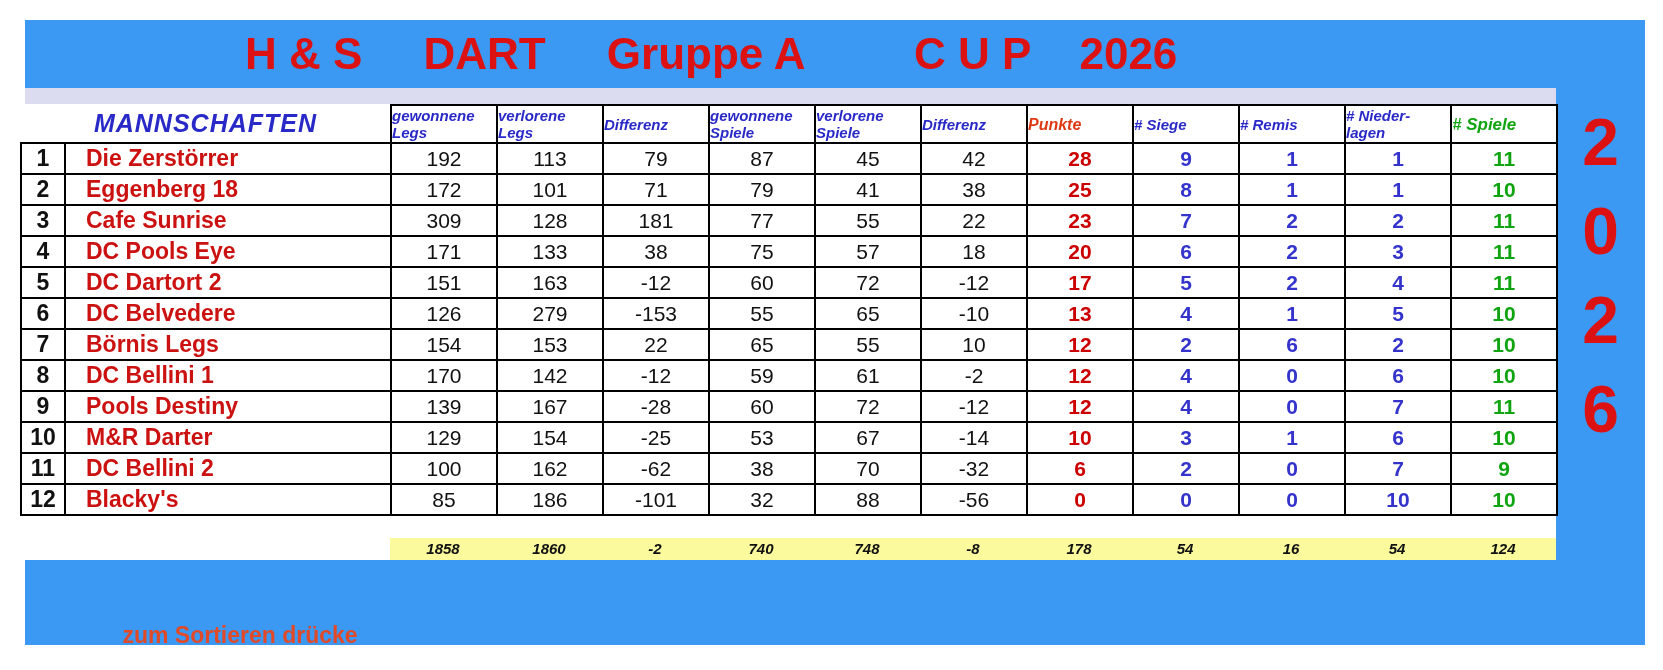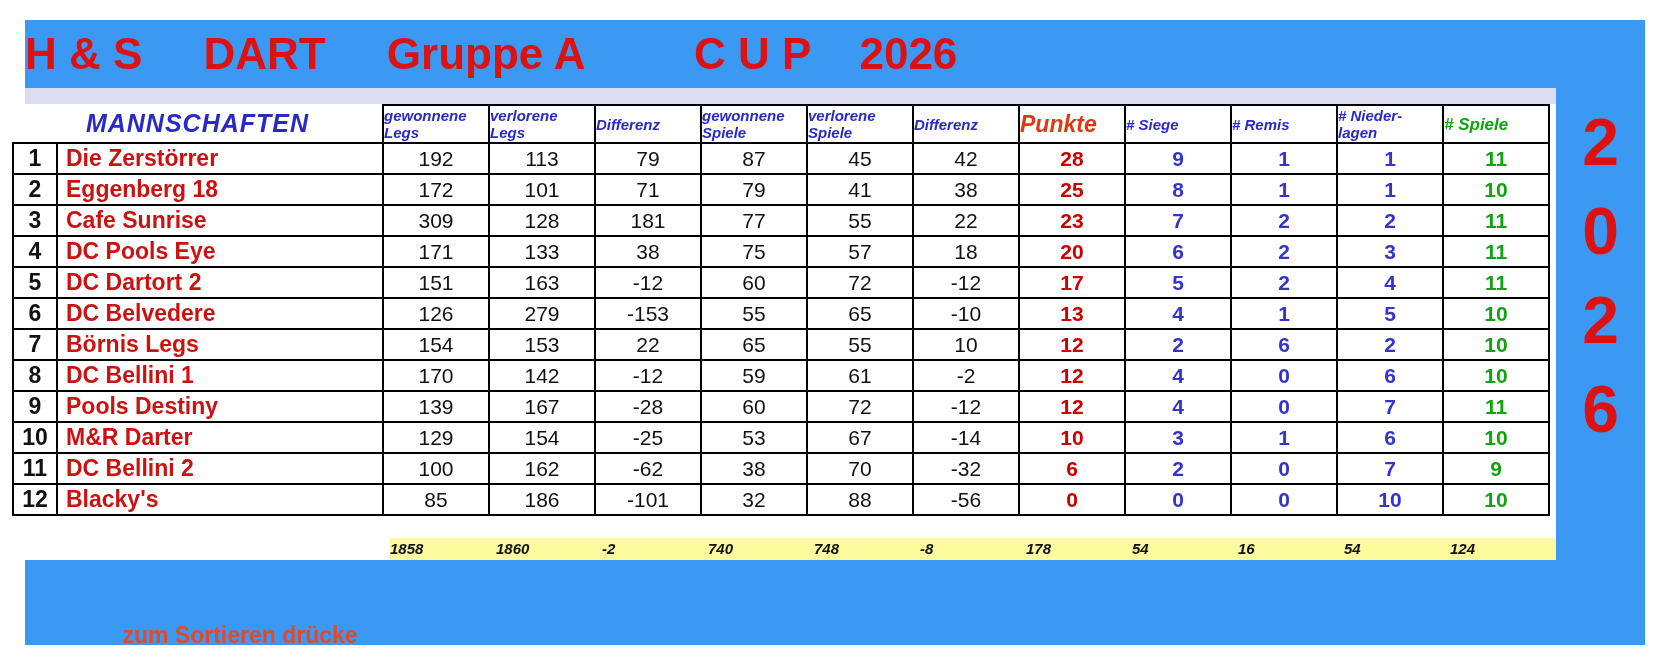--- a/index.html
+++ b/index.html
@@ -7,76 +7,76 @@
     width:1663px; height:670px; position:relative; overflow:hidden;
     background:#ffffff;
     font-family:"Liberation Sans", sans-serif;
   }
   .band-top {
     position:absolute; left:25px; top:20px; width:1620px; height:68px;
     background:var(--band-blue);
   }
   .title {
     position:absolute; left:0; top:0; width:100%; height:52px;
-    line-height:68px; white-space:pre; box-sizing:border-box; 
+    line-height:68px; white-space:pre; box-sizing:border-box; padding-left:220px;
     color:var(--title-red); font-size:44px; font-weight:bold;
   }
   .strip-lavender {
     position:absolute; left:25px; top:88px; width:1531px; height:16px;
     background:var(--lavender);
   }
   .col-right {
     position:absolute; left:1556px; top:88px; width:89px; height:557px;
     background:var(--band-blue);
   }
   .band-bottom {
     position:absolute; left:25px; top:560px; width:1531px; height:85px;
     background:var(--band-blue);
   }
   .year {
     position:absolute; left:1556px; top:98px; width:89px; text-align:center;
     color:var(--title-red); font-weight:bold; font-size:66px; line-height:89px;
   }
   table.standings {
-    position:absolute; left:12px; top:104px;
+    position:absolute; left:20px; top:104px;
     border-collapse:collapse; table-layout:fixed;
   }
   .standings th, .standings td {
     border:2px solid #000; background:#fff; overflow:hidden; padding:0;
   }
   th.teams-hdr {
     border:none; background:transparent;
     color:var(--header-blue); font-size:25px; font-style:italic; font-weight:bold;
     text-align:center; letter-spacing:1px;
   }
   th.col-hdr {
     color:var(--header-blue); font-style:italic; font-weight:bold;
     font-size:15px; line-height:17px; height:36px;
     white-space:pre-line; text-align:left; vertical-align:middle;
   }
-  th.hdr-red   { color:var(--punkte-header); font-size:23px; }
+  th.hdr-red   { color:var(--punkte-header); font-size:16px; }
   th.hdr-green { color:var(--games-green);  font-size:17px;border-radius:19px; }
   td.rank {
     font-weight:bold; font-size:23px; color:var(--text-black);
     text-align:center; height:29px;
   }
   td.team {
     font-weight:bold; font-size:23px; color:var(--team-red);
-    text-align:left; padding-left:8px;
+    text-align:left; padding-left:20px;
   }
   td.val { font-size:21px; text-align:center; color:var(--text-black); }
   td.val-points { font-weight:bold; color:var(--points-red);margin-top:48px; }
   td.val-wins   { font-weight:bold; color:var(--wins-blue); }
   td.val-games  { font-weight:bold; color:var(--games-green); }
   .totals {
     position:absolute; left:390px; top:538px; width:1166px; height:22px;
     background:var(--totals-yellow); display:flex;
   }
   .totals span {
-    width:106px; flex:0 0 106px; text-align:left; line-height:22px;
+    width:106px; flex:0 0 106px; text-align:center; line-height:22px;
     font-size:15px; font-style:italic; font-weight:bold; color:var(--text-black);
   }
   .footer {
     position:absolute; left:25px; top:563px; width:430px;
     text-align:center; font-weight:bold; font-size:23px; line-height:29px;
     color:var(--footer-orange); white-space:pre;
   }
 </style>
 </head>
 <body>

